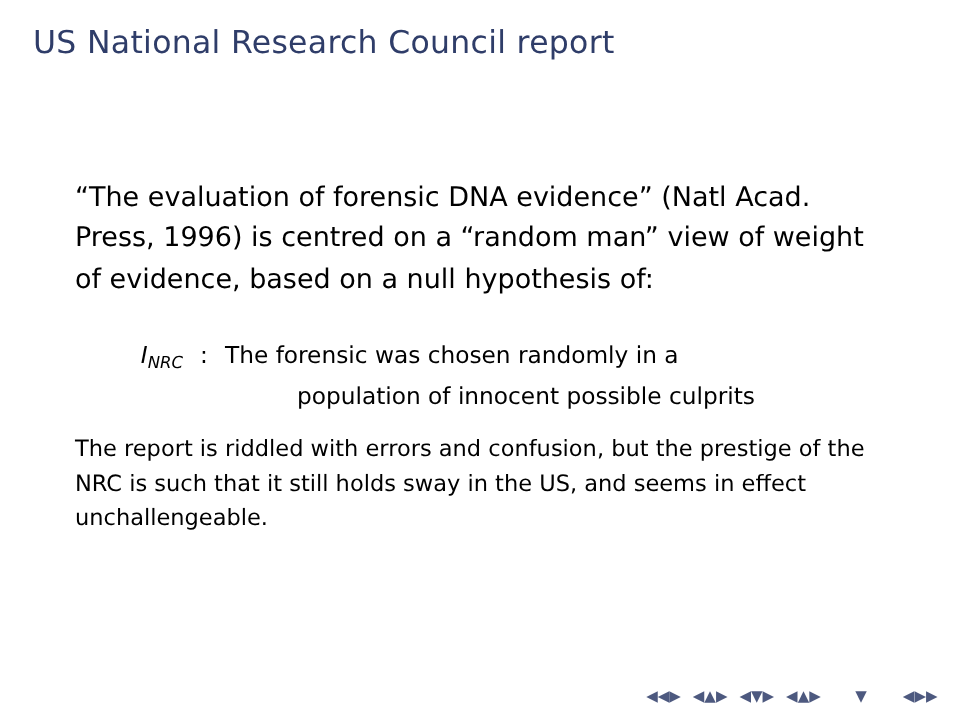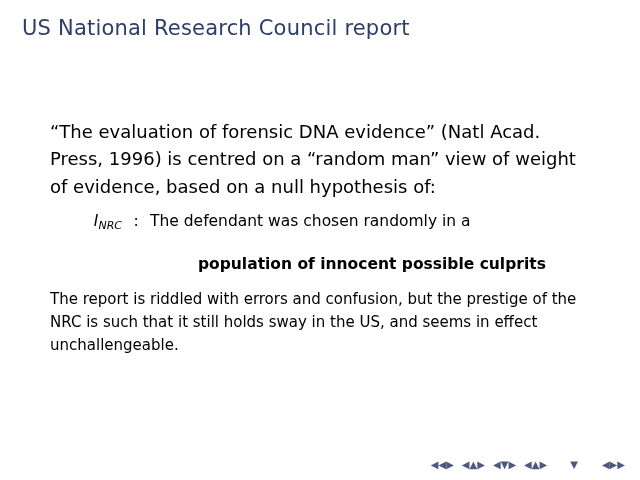--- a/index.html
+++ b/index.html
@@ -48,39 +48,39 @@
   .hyp-row {
     display: flex;
     align-items: baseline;
   }
   .hyp-label {
     width: 72px;
     text-align: right;
     font-style: italic;
     padding-right: 0px;
     white-space: nowrap;
+    margin-top: 16px;
   }
   .hyp-label .sub {
     font-size: 11px;
     font-style: italic;
     vertical-align: baseline;
     position: relative;
     top: 3px;
   }
   .hyp-colon {
     width: 28px;
     text-align: center;
   }
   .hyp-text {
     flex: 1;
   }
   .hyp-line2 {
     margin-left: 148px;
-    margin-top: 20px;
-    font-weight: bold;
+    margin-top: 4px;
   }
   .para-2 {
     position: absolute;
     left: 50px;
     top: 288px;
     width: 545px;
     font-size: 15px;
     line-height: 1.52;
   }
   .nav-bar {
@@ -116,21 +116,21 @@
   <div class="slide-title">US National Research Council report</div>
 
   <div class="body-block">
     <span class="lead-indent"></span><span>“The evaluation of forensic DNA evidence” (Natl Acad. Press, 1996) is centred on a “random man” view of weight of evidence, based on a null hypothesis of:</span>
   </div>
 
   <div class="hyp-block">
     <div class="hyp-row">
       <div class="hyp-label"><span>I</span><span class="sub">NRC</span></div>
       <div class="hyp-colon">:</div>
-      <div class="hyp-text">The defendant was chosen randomly in a</div>
+      <div class="hyp-text">The forensic was chosen randomly in a</div>
     </div>
     <div class="hyp-line2">population of innocent possible culprits</div>
   </div>
 
   <div class="para-2">The report is riddled with errors and confusion, but the prestige of the NRC is such that it still holds sway in the US, and seems in effect unchallengeable.</div>
 
   <div class="nav-bar">
     <div class="nav-group">
       <span class="nav-glyph">◀</span>
       <span class="nav-glyph">◀</span>

